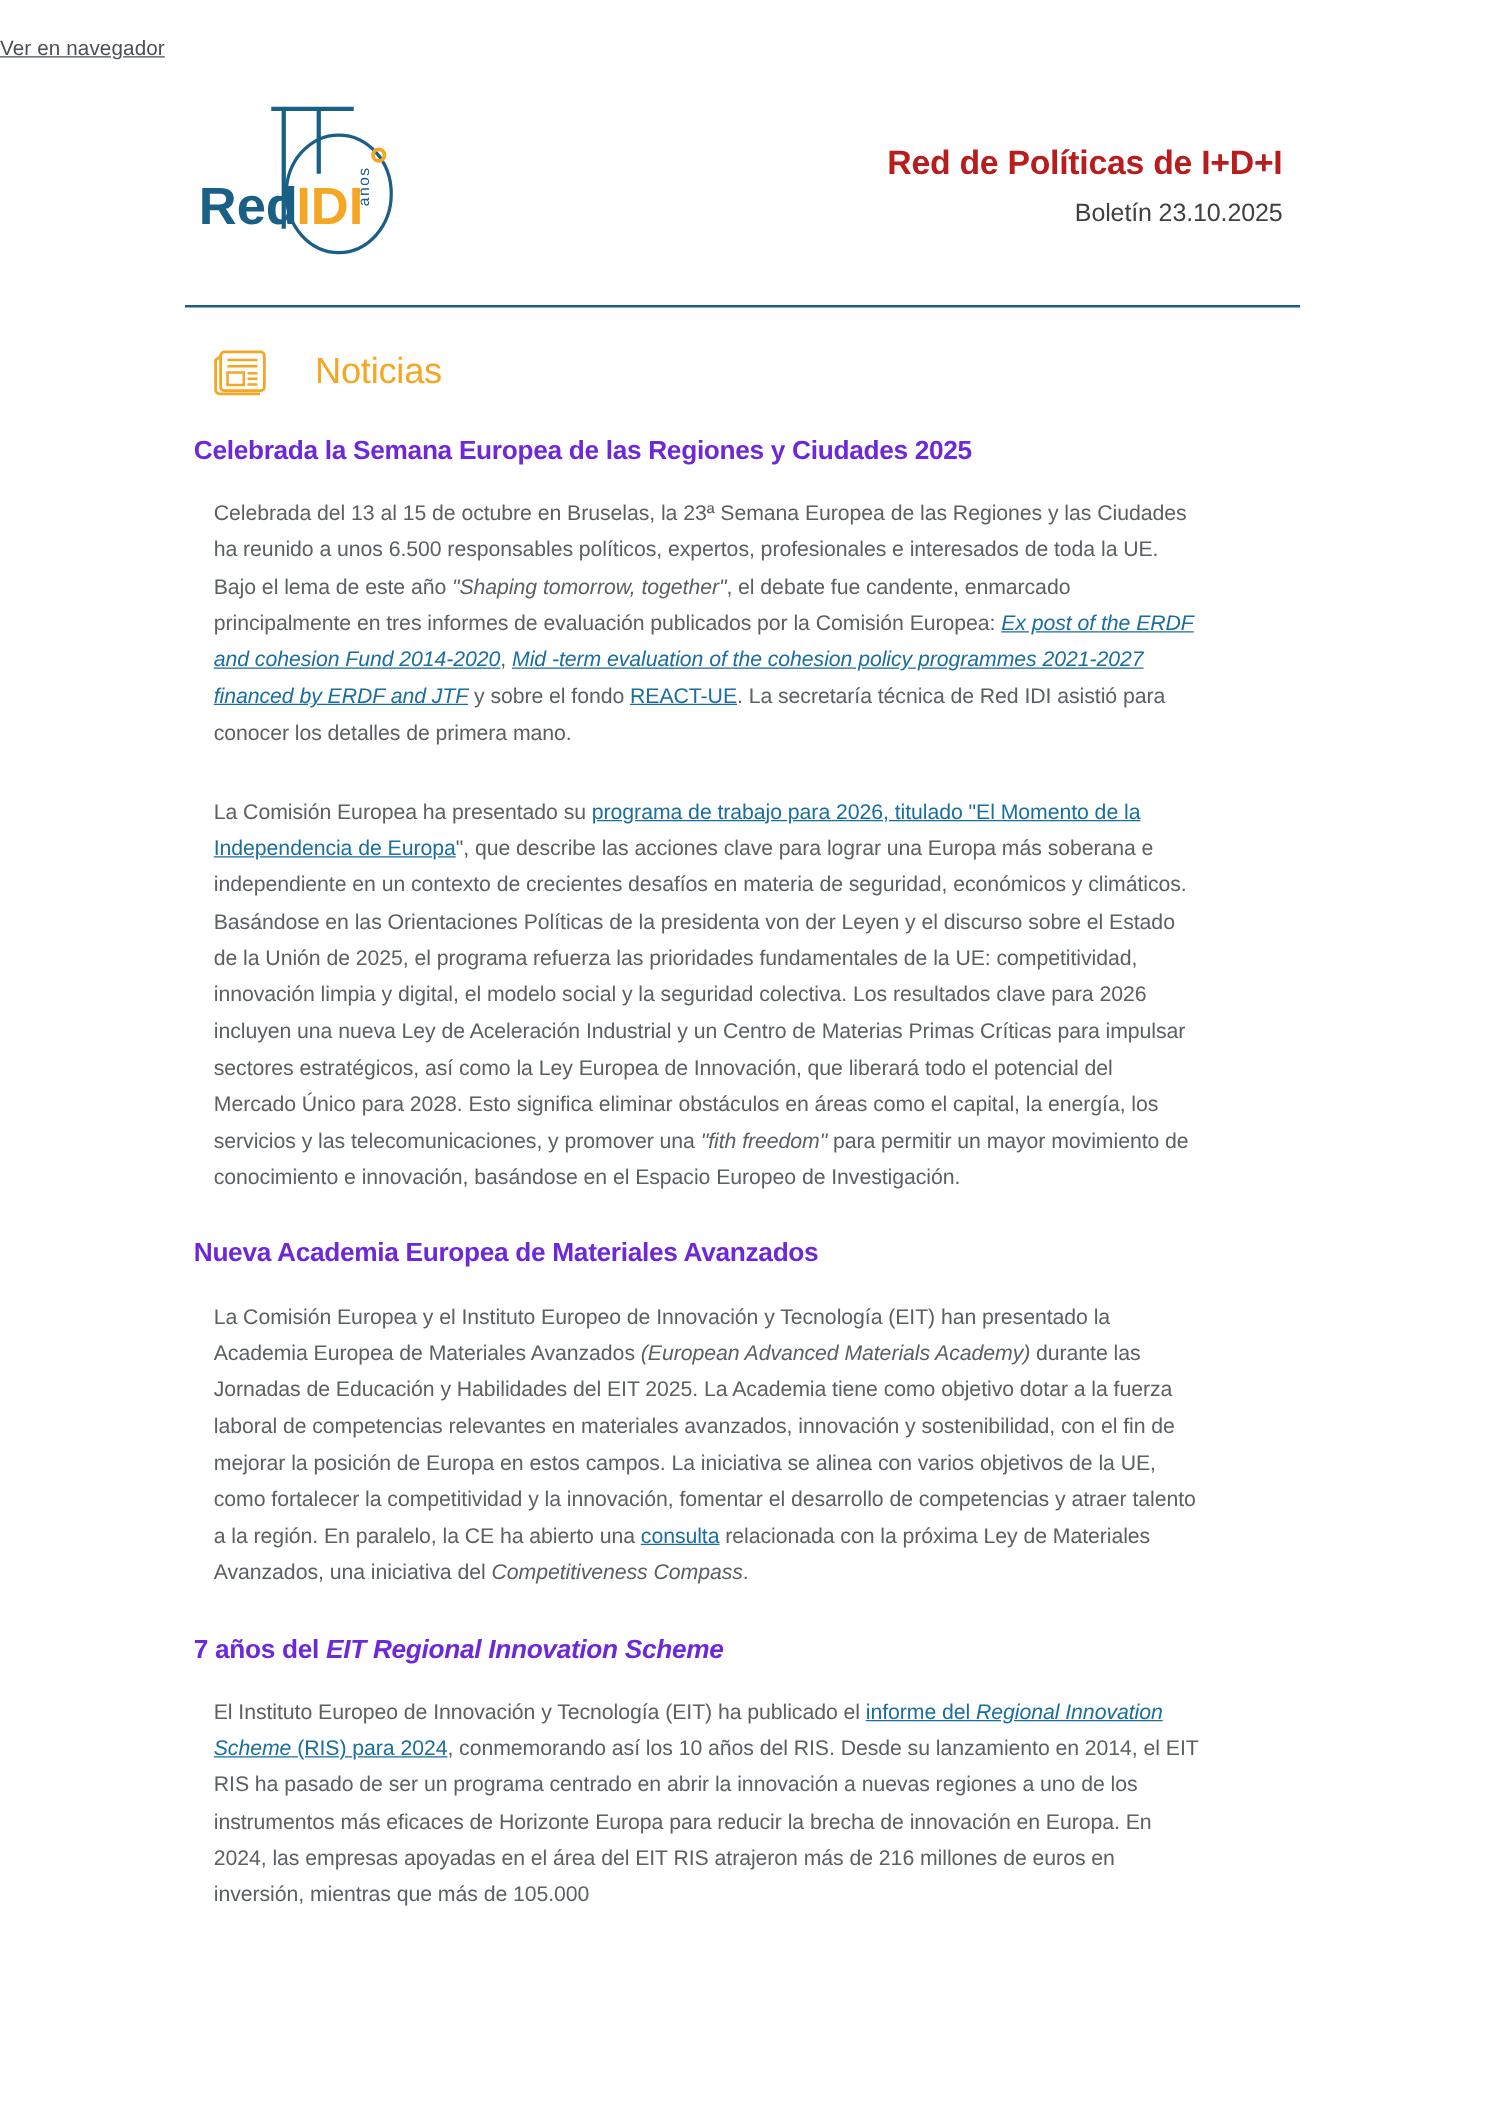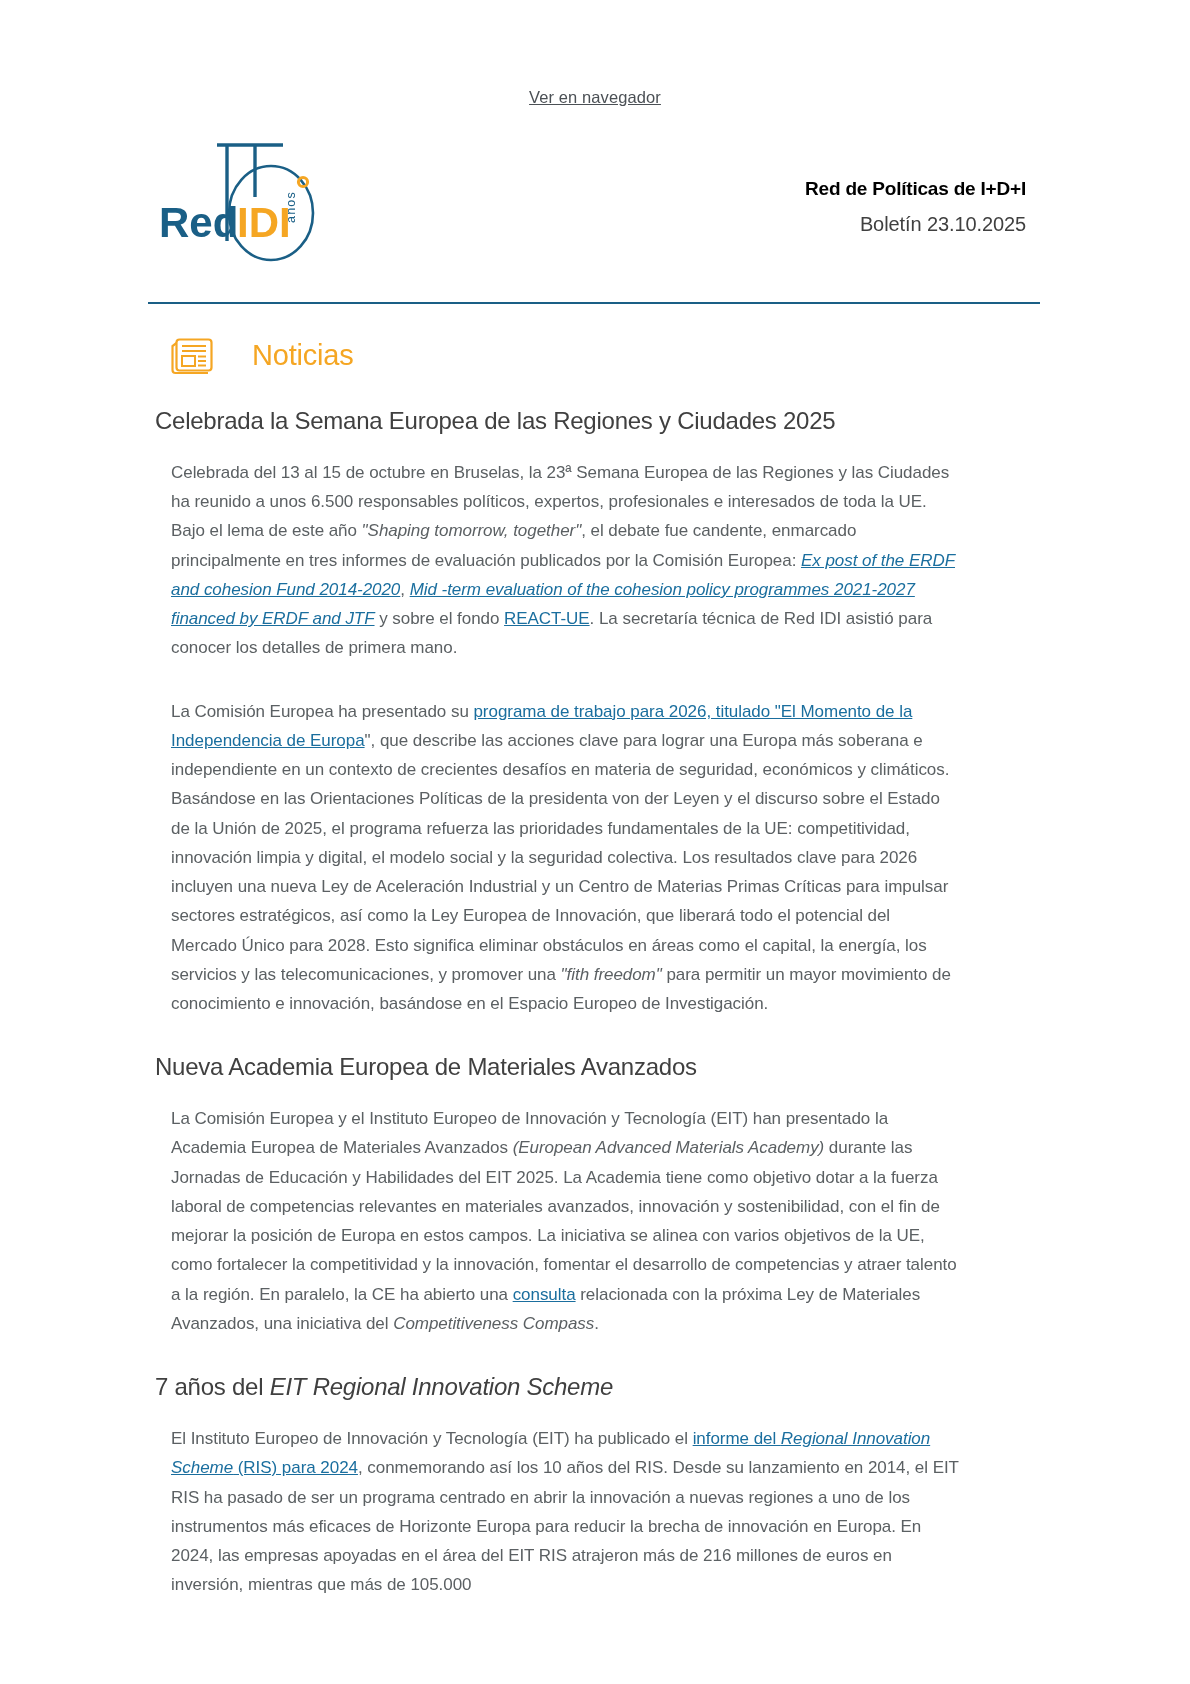--- a/index.html
+++ b/index.html
@@ -19,22 +19,21 @@
     width: 1190px;
     min-height: 1684px;
     position: relative;
     background: #ffffff;
     box-sizing: border-box;
     padding: 0;
   }
 
   
   .preheader {
-    text-align: center;
-    padding-top: 88px;
+    padding-top: 30px;
     padding-bottom: 0;
   }
   .preheader a {
     font-size: 16.5px;
     color: #4b5055;
     text-decoration: underline;
     letter-spacing: 0.1px;
   }
 
   
@@ -52,23 +51,23 @@
     flex: 0 0 auto;
   }
   .logo-svg { display: block; }
 
   .header-right {
     text-align: right;
     padding-right: 14px;
     padding-top: 16px;
   }
   .brand-title {
-    font-size: 19px;
+    font-size: 27px;
     font-weight: bold;
-    color: #000000;
+    color: #b91c1c;
     letter-spacing: -0.2px;
     line-height: 1.25;
     white-space: nowrap;
   }
   .brand-sub {
     margin-top: 12px;
     font-size: 20px;
     color: #404040;
     letter-spacing: -0.1px;
   }
@@ -95,23 +94,23 @@
   }
 
   
   .content {
     padding: 30px 215px 60px 155px;
   }
   .article { margin-bottom: 8px; }
   .article + .article { margin-top: 34px; }
 
   .article h2 {
-    font-size: 24px;
-    font-weight: normal;
-    color: #404040;
+    font-size: 21px;
+    font-weight: bold;
+    color: #6d28d9;
     margin: 0 0 22px 0;
     letter-spacing: -0.25px;
     line-height: 1.25;
   }
   .article h2 em {
     font-style: italic;
   }
   .article p {
     font-size: 17px;
     line-height: 1.72;

